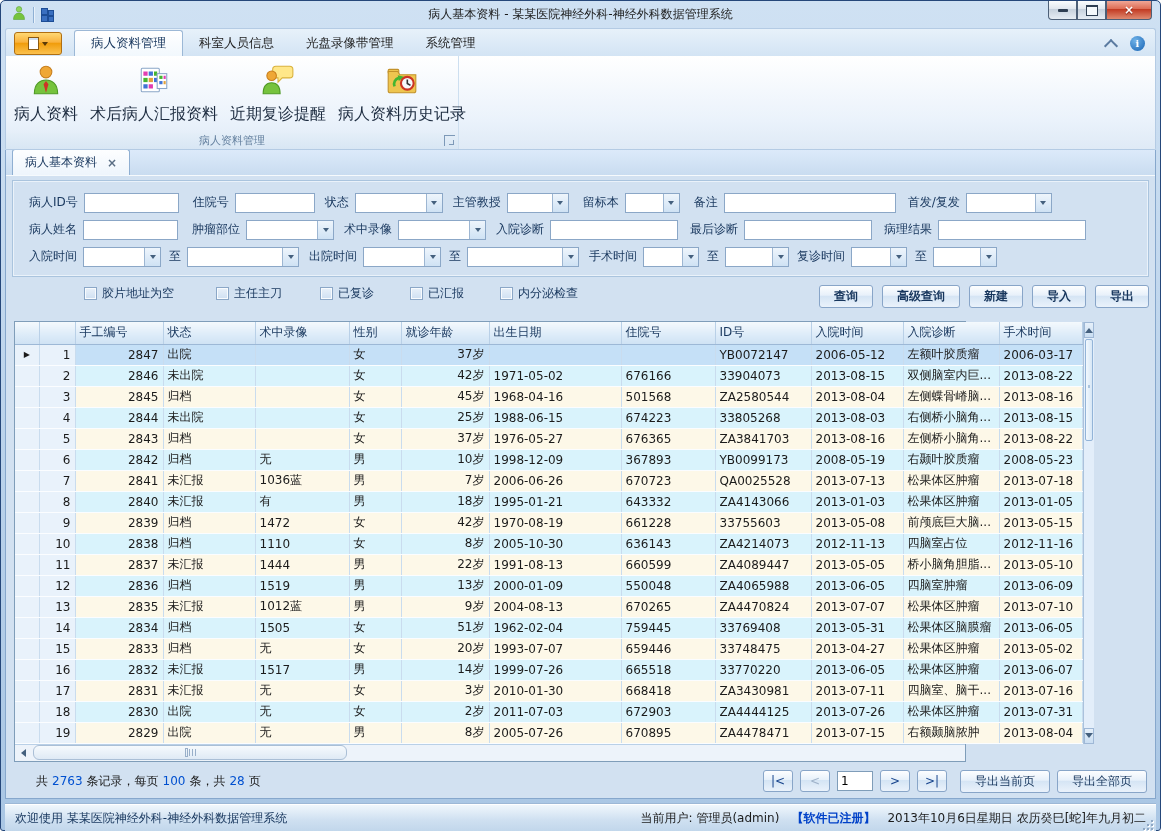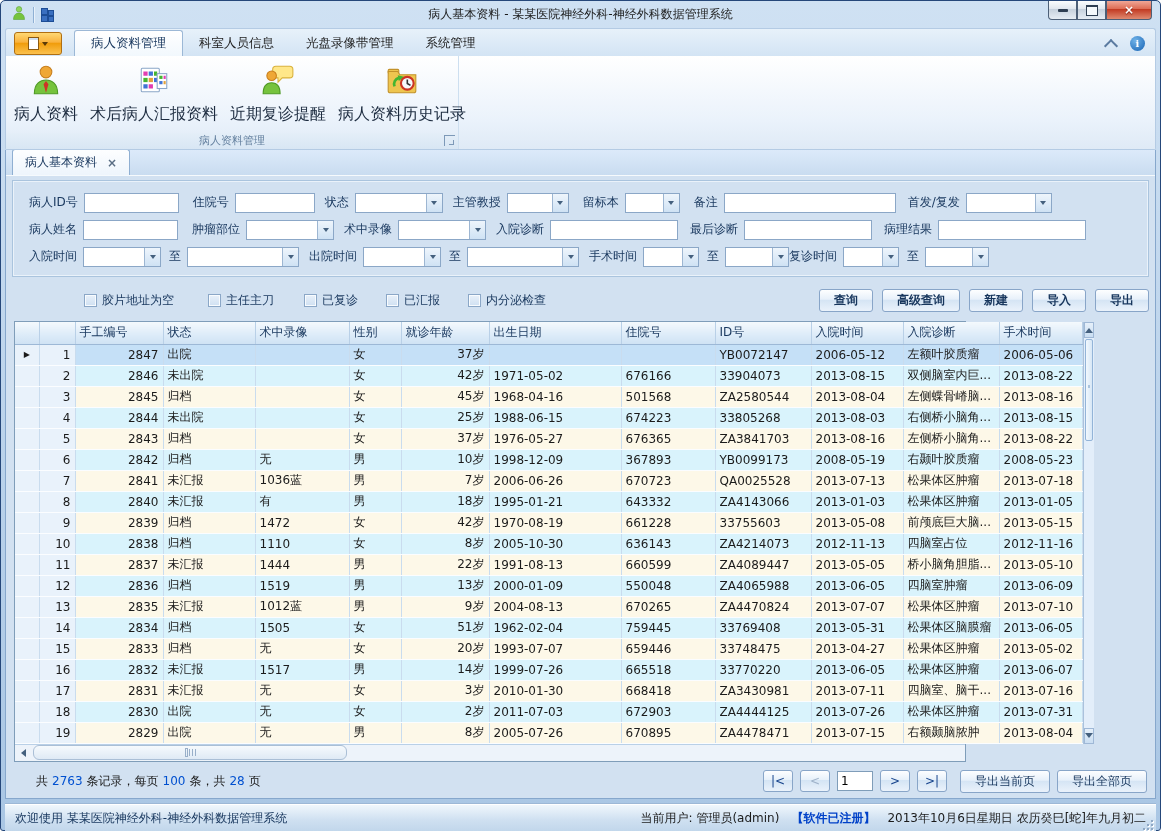--- a/index.html
+++ b/index.html
@@ -56,21 +56,21 @@
   
   .fpanel{margin:4px 6px 0 6px;border:1px solid #aac4de;box-shadow:inset 0 0 0 1px #eaf2fa;padding:8px 0 6px 0;}
   .frow{display:flex;align-items:center;height:27px;}
   .fld{display:flex;align-items:center;}
   .flabel{margin-right:6px;white-space:nowrap;color:#17365d;}
   .tbox{height:20px;box-sizing:border-box;background:#fff;border:1px solid #8ba7c7;display:inline-block;}
   .cbox{height:20px;box-sizing:border-box;background:#fff;border:1px solid #8ba7c7;display:inline-flex;justify-content:flex-end;}
   .cbox .arr{width:15px;height:100%;background:linear-gradient(#eef5fc,#cfe2f4);border-left:1px solid #9db6d2;display:flex;align-items:center;justify-content:center;}
   .cbox .arr:after{content:"";width:0;height:0;border-left:3px solid transparent;border-right:3px solid transparent;border-top:4px solid #44607e;}
   
-  .cbrow{margin:8px 6px 0 6px;height:30px;display:flex;align-items:center;}
+  .cbrow{margin:8px 6px 0 6px;height:30px;display:flex;align-items:flex-start;gap:8px;}
   .ck{display:flex;align-items:center;gap:5px;color:#17365d;}
   .ck .box{width:13px;height:13px;box-sizing:border-box;border:1px solid #8ba7c7;background:linear-gradient(#e9f1fa,#cfe0f2);box-shadow:inset 0 0 0 1px #f8fbfe;}
   .btn{height:23px;box-sizing:border-box;border:1px solid #88a5c8;border-radius:3px;color:#17365d;
        background:linear-gradient(#fdfeff,#e7f0fa 45%,#d4e4f4 46%,#eaf2fb);display:flex;align-items:center;justify-content:center;padding:0 14px;}
   .acts{margin-left:auto;display:flex;gap:9px;font-weight:bold;}
   
   .gridwrap{margin:6px 6px 0 8px;border:1px solid #7f9db9;background:#f97316;width:952px;box-sizing:border-box;}
   .gridflex{display:flex;}
   table.grid{border-collapse:collapse;table-layout:fixed;width:1077px;}
   table.grid th{height:22px;box-sizing:border-box;background:linear-gradient(#f4f9fd,#dcebf8 60%,#cfe2f4);
@@ -343,21 +343,21 @@
             <span class="cbox" style="width:56px">
               <i class="arr"></i>
             </span>
           </div>
         <div class="fld" style="margin-left:8px">
             <span class="flabel">至</span>
             <span class="cbox" style="width:64px">
               <i class="arr"></i>
             </span>
           </div>
-        <div class="fld" style="">
+        <div class="fld" style="margin-left:8px">
             <span class="flabel">复诊时间</span>
             <span class="cbox" style="width:56px">
               <i class="arr"></i>
             </span>
           </div>
         <div class="fld" style="margin-left:8px">
             <span class="flabel">至</span>
             <span class="cbox" style="width:64px">
               <i class="arr"></i>
             </span>
@@ -422,21 +422,21 @@
                 <td class="ra">2847</td>
                 <td>出院</td>
                 <td></td>
                 <td>女</td>
                 <td class="ra">37岁</td>
                 <td></td>
                 <td></td>
                 <td>YB0072147</td>
                 <td>2006-05-12</td>
                 <td>左额叶胶质瘤</td>
-                <td>2006-05-06</td>
+                <td>2006-03-17</td>
               </tr>
               <tr class="cy">
                 <td class="ind"></td>
                 <td class="rn">2</td>
                 <td class="ra">2846</td>
                 <td>未出院</td>
                 <td></td>
                 <td>女</td>
                 <td class="ra">42岁</td>
                 <td>1971-05-02</td>

